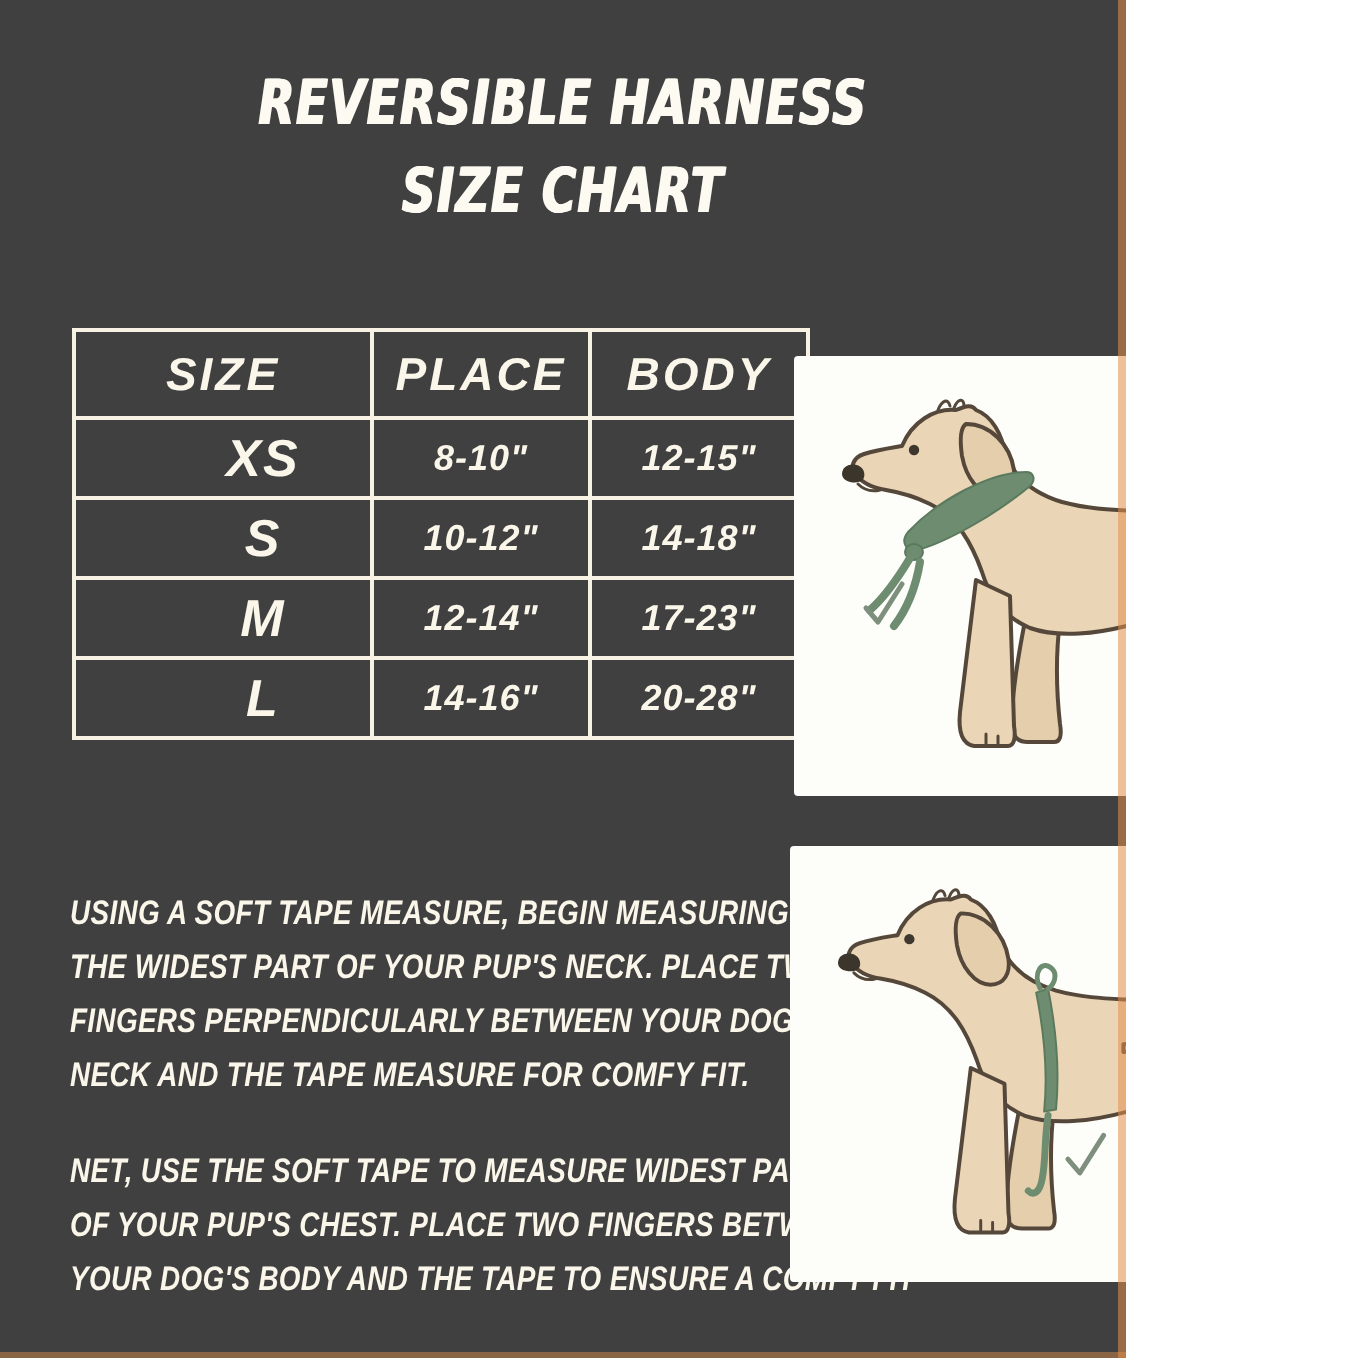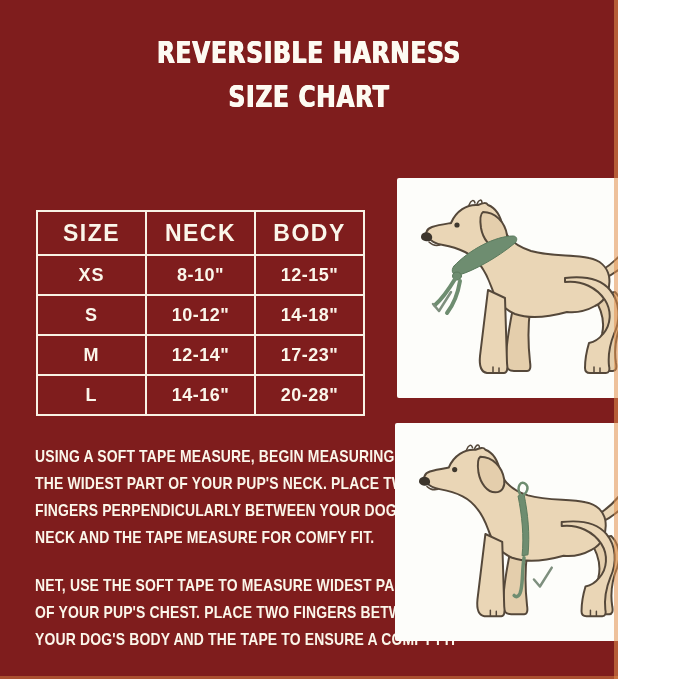--- a/index.html
+++ b/index.html
@@ -1,46 +1,47 @@
 <!DOCTYPE html>
 <html><head>
 <meta charset="utf-8">
 <style>
   html,body{margin:0;padding:0;}
   .page{
-    position:relative; width:618px; height:679px; overflow:hidden;
-    background:#7f1d1d;
+    position:relative; width:563px; height:679px; overflow:hidden;
+    background:#404040;
     font-family:"Liberation Sans", sans-serif;
+    font-style:italic;
   }
   .edge-right{position:absolute; top:0; right:0; width:4px; height:100%; background:#e2904c; opacity:.55;}
   .edge-bottom{position:absolute; left:0; bottom:0; width:100%; height:3px; background:#e2904c; opacity:.45;}
 
   
   .title{
     position:absolute; top:30px; left:0; width:100%;
     text-align:center; color:#fdfaf2;
     font-family:"DejaVu Sans", sans-serif;
     font-weight:bold; font-size:31px; line-height:44px; letter-spacing:1px;
     transform:scaleX(.75); transform-origin:50% 0;
     text-shadow:0.7px 0 0 #fdfaf2, -0.7px 0 0 #fdfaf2;
   }
 
   
   .size-table{
     position:absolute; left:36px; top:164px;
     border-collapse:collapse; table-layout:fixed;
-    color:#fbf6ea; text-align:center;margin-top:46px;
+    color:#fbf6ea; text-align:center;
   }
   .size-table th, .size-table td{
     border:2.5px solid #f8f2e5; width:107px; padding:0;
     vertical-align:middle;
   }
   .size-table th{height:42px; font-size:23px; font-weight:bold; letter-spacing:1.5px;}
   .size-table td{height:38px; font-size:18px; font-weight:bold; letter-spacing:.5px;}
-  .size-table td.size-col{font-size:18px; letter-spacing:1px;}
+  .size-table td.size-col{font-size:26px; letter-spacing:1px;padding-left:40px;}
 
   
   .para{
     position:absolute; left:35px; color:#fbf6ea;
     font-weight:bold; font-size:17px; line-height:27px;
     letter-spacing:.2px; white-space:nowrap;
     transform:scaleX(.82); transform-origin:left top;
   }
   .para-neck{top:443px;}
   .para-chest{top:572px;}
@@ -90,21 +91,21 @@
 
   <div class="title">
     <div>REVERSIBLE HARNESS</div>
     <div>SIZE CHART</div>
   </div>
 
   <table class="size-table">
     <thead>
       <tr>
         <th>SIZE</th>
-        <th>NECK</th>
+        <th>PLACE</th>
         <th>BODY</th>
       </tr>
     </thead>
     <tbody>
       <tr>
         <td class="size-col">XS</td>
         <td>8-10"</td>
         <td>12-15"</td>
       </tr>
       <tr>

